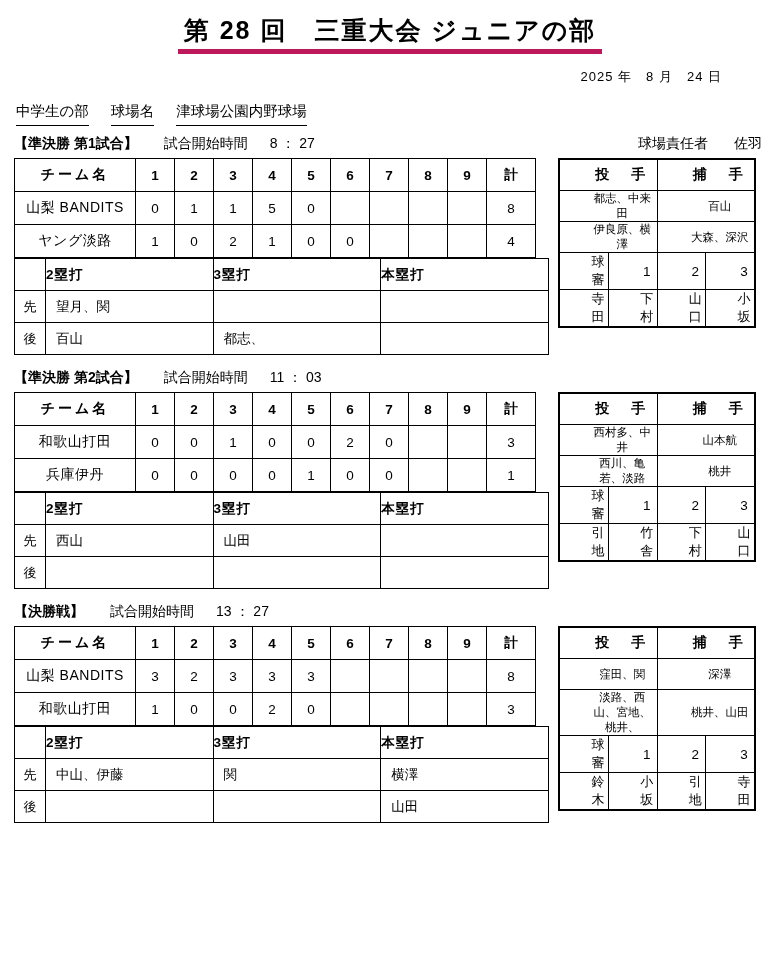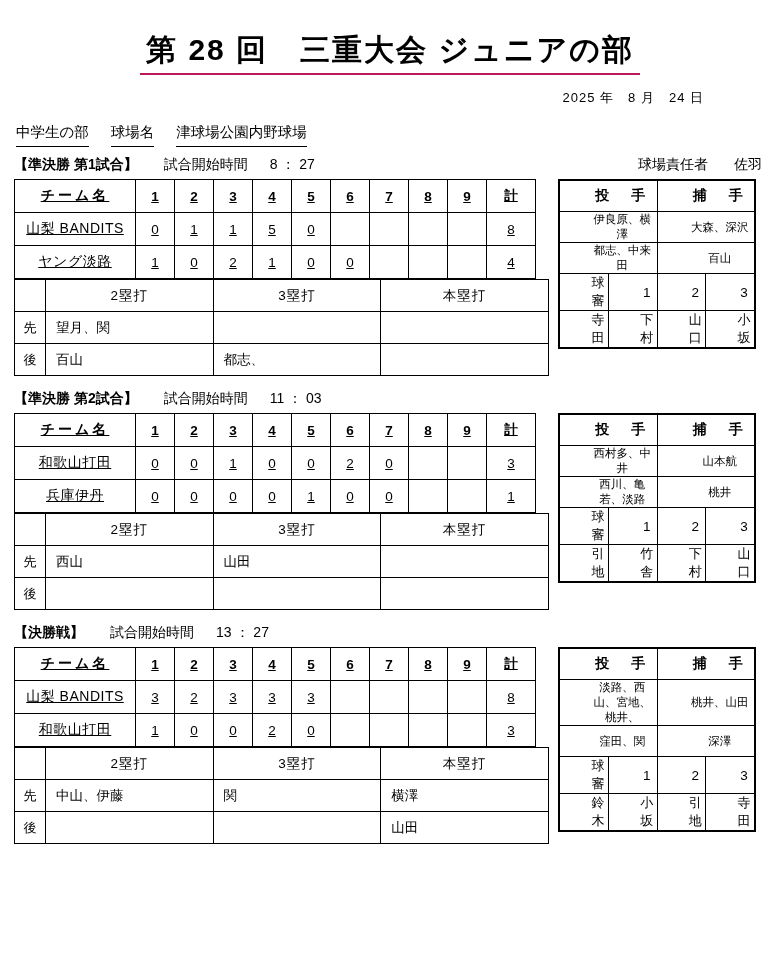--- a/index.html
+++ b/index.html
@@ -18,37 +18,37 @@
   .page {
     width: 780px;
     height: 962px;
     position: relative;
     box-sizing: border-box;
   }
 
   
   .doc-title {
     text-align: center;
-    font-size: 30px;
+    font-size: 25px;
     font-weight: bold;
     letter-spacing: 2px;
-    margin-top: 22px;
+    margin-top: 6px;
     display: inline-block;
-    border-bottom: 2px solid #be185d;
+    border-bottom: 5px solid #be185d;
     padding: 0 6px 2px 6px;
   }
   .title-wrap {
     text-align: center;
     margin-top: 8px;
   }
   .date-line {
     text-align: right;
     font-size: 13px;
     margin-top: 14px;
-    padding-right: 76px;
+    padding-right: 58px;
     letter-spacing: 1px;
   }
   .venue-line {
     margin-top: 16px;
     margin-left: 16px;
     font-size: 14.5px;
     display: inline-block;
   }
   .venue-line .seg {
     border-bottom: 1.5px solid #000;
@@ -91,35 +91,35 @@
   td, th {
     border: 1px solid #000;
     font-size: 13.5px;
     text-align: center;
     vertical-align: middle;
     padding: 0;
     font-weight: normal;
   }
 
   
-  .score-table { width: 504px; text-decoration: underline; }
+  .score-table { width: 504px; }
   .score-table td { height: 32px; }
   .score-table .c-team { width: 120px; font-size: 14px; }
   .score-table .c-inn { width: 38px; }
   .score-table .c-tot { width: 48px; }
   .score-table .hdr { font-weight: bold; letter-spacing: 3px; }
   .score-table .hdr-num { font-weight: bold; }
   .score-table .teamname { letter-spacing: 0.5px; }
 
   
   .hits-table { width: 530px; border-top: none; }
   .hits-table td { height: 31px; }
   .hits-table .c-pre { width: 30px; font-size: 13px; }
   .hits-table .c-h { width: 166.6px; text-align: left; padding-left: 10px; font-size: 13.5px; }
-  .hits-table .c-hhdr { text-align: center; font-weight: normal; letter-spacing: 1px; padding-left: 0; }
+  .hits-table .c-hhdr { font-weight: bold; letter-spacing: 1px; padding-left: 0; }
 
   
   .right-box {
     width: 198px;
     border: 2px solid #000;
     box-sizing: border-box;
   }
   .rt { width: 100%; }
   .rt td { height: 30px; padding-left: 28px; }
   .rt .rhdr { font-weight: bold; letter-spacing: 4px; font-size: 14px; }
@@ -233,26 +233,26 @@
 
       <div class="right-col">
         <div class="right-box">
           <table class="rt">
             <tbody>
                 <tr>
               <td class="rhdr noleft notop" colspan="2">投　手</td>
               <td class="rhdr noright notop" colspan="2">捕　手</td>
             </tr>
             <tr>
+              <td class="small noleft" colspan="2">都志、中来田</td>
+              <td class="small noright" colspan="2">百山</td>
+            </tr>
+            <tr>
               <td class="small noleft" colspan="2">伊良原、横澤</td>
               <td class="small noright" colspan="2">大森、深沢</td>
-            </tr>
-            <tr>
-              <td class="small noleft" colspan="2">都志、中来田</td>
-              <td class="small noright" colspan="2">百山</td>
             </tr>
             <tr>
               <td class="umpire-label noleft">球審</td>
               <td class="umpire-num">1</td>
               <td class="umpire-num">2</td>
               <td class="umpire-num noright">3</td>
             </tr>
             <tr>
               <td class="umpire-cell noleft nobottom">寺田</td>
               <td class="umpire-cell nobottom">下村</td>
@@ -459,26 +459,26 @@
 
       <div class="right-col">
         <div class="right-box">
           <table class="rt">
             <tbody>
                 <tr>
               <td class="rhdr noleft notop" colspan="2">投　手</td>
               <td class="rhdr noright notop" colspan="2">捕　手</td>
             </tr>
             <tr>
+              <td class="small noleft" colspan="2">窪田、関</td>
+              <td class="small noright" colspan="2">深澤</td>
+            </tr>
+            <tr>
               <td class="small noleft" colspan="2">淡路、西山、宮地、桃井、</td>
               <td class="small noright" colspan="2">桃井、山田</td>
-            </tr>
-            <tr>
-              <td class="small noleft" colspan="2">窪田、関</td>
-              <td class="small noright" colspan="2">深澤</td>
             </tr>
             <tr>
               <td class="umpire-label noleft">球審</td>
               <td class="umpire-num">1</td>
               <td class="umpire-num">2</td>
               <td class="umpire-num noright">3</td>
             </tr>
             <tr>
               <td class="umpire-cell noleft nobottom">鈴木</td>
               <td class="umpire-cell nobottom">小坂</td>

